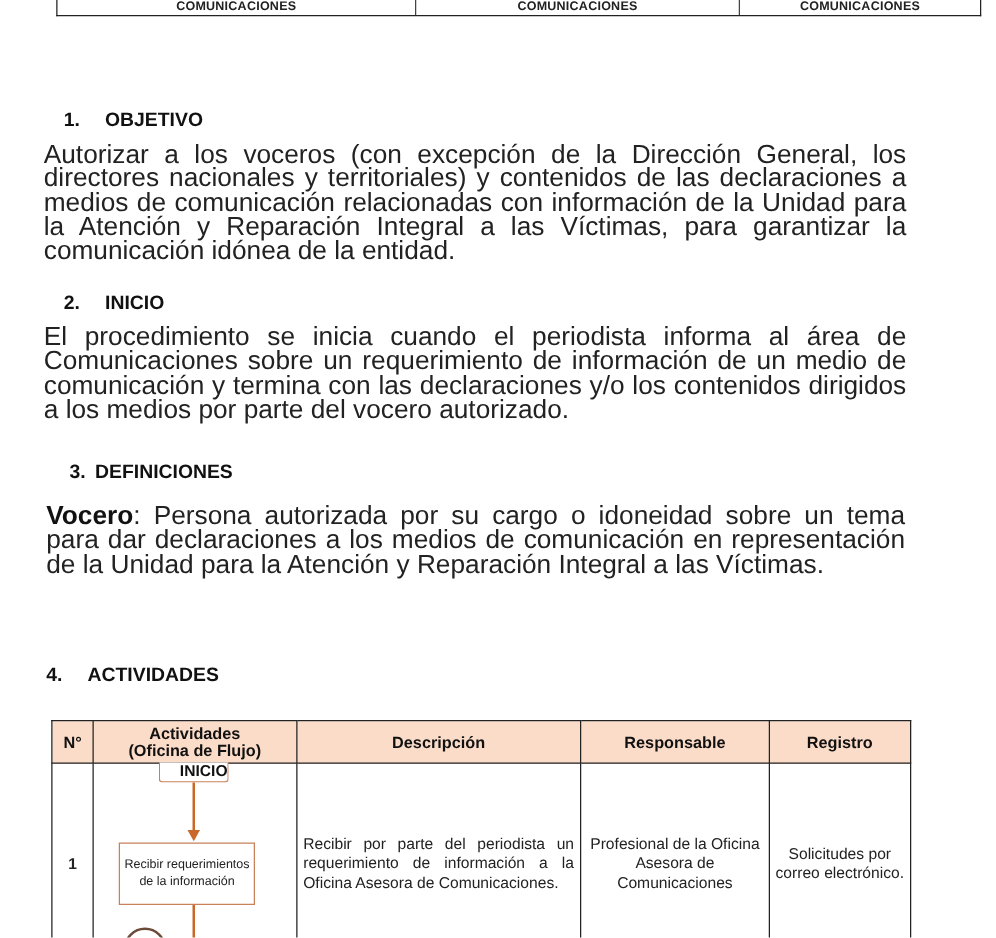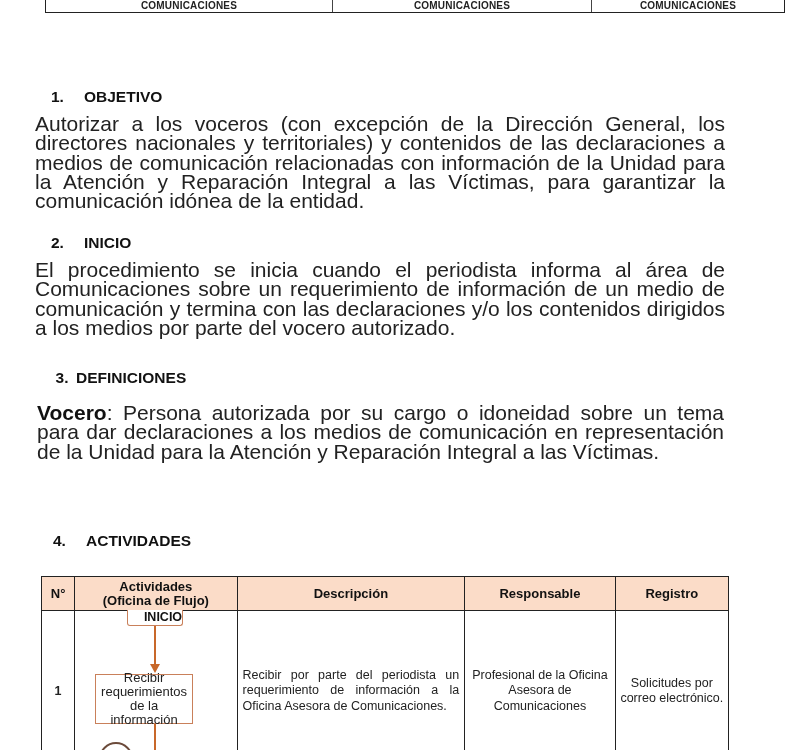--- a/index.html
+++ b/index.html
@@ -64,23 +64,23 @@
     font-weight: bold; font-size: 12.5px; text-align: right; line-height: 15px; color: #111;
     background: #fff; box-sizing: border-box;
   }
   .arrow-line { position: absolute; width: 2px; background: #c8682a; }
   .arrow-head {
     position: absolute; width: 0; height: 0;
     border-left: 5px solid transparent; border-right: 5px solid transparent;
     border-top: 9px solid #c8682a;
   }
   .proc-box {
-    position: absolute; left: 20px; top: 63px; width: 98px; height: 50px;
+    position: absolute; left: 20px; top: 63px; width: 109px; height: 50px;
     border: 1.3px solid #c9805a; box-sizing: border-box;
-    font-size: 13px; text-align: center; line-height: 14px; color: #222;
+    font-size: 10px; text-align: center; line-height: 14px; color: #222;
     display: flex; align-items: center; justify-content: center; padding: 0 2px;
   }
   .connector {
     position: absolute; left: 24px; top: 131px; width: 34px; height: 34px;
     border: 2px solid #6b4a3a; border-radius: 50%; box-sizing: border-box;
     font-weight: bold; font-size: 16px; text-align: center; line-height: 30px; color: #111;
   }
 </style>
 </head>
 <body>
@@ -99,21 +99,21 @@
 <h2 class="sec" style="left:38px; top:221px;">
   <span class="num">2.</span><span>INICIO</span>
 </h2>
 <p class="body" style="left:35px; top:260px;">El procedimiento se inicia cuando el periodista informa al área de Comunicaciones sobre un requerimiento de información de un medio de comunicación y termina con las declaraciones y/o los contenidos dirigidos a los medios por parte del vocero autorizado.</p>
 
 <h2 class="sec" style="left:35px; top:356px;text-align:center;">
   <span class="num" style="width:28px;">3.</span><span>DEFINICIONES</span>
 </h2>
 <p class="body" style="left:37px; top:403px; width:687px;"><b>Vocero</b><span>: Persona autorizada por su cargo o idoneidad sobre un tema para dar declaraciones a los medios de comunicación en representación de la Unidad para la Atención y Reparación Integral a las Víctimas.</span></p>
 
-<h2 class="sec" style="left:40px; top:519px;">
+<h2 class="sec" style="left:24px; top:519px;">
   <span class="num">4.</span><span>ACTIVIDADES</span>
 </h2>
 
 <table class="act">
   <colgroup>
     <col class="col-n">
       <col class="col-act">
       <col class="col-desc">
       <col class="col-resp">
       <col class="col-reg">

